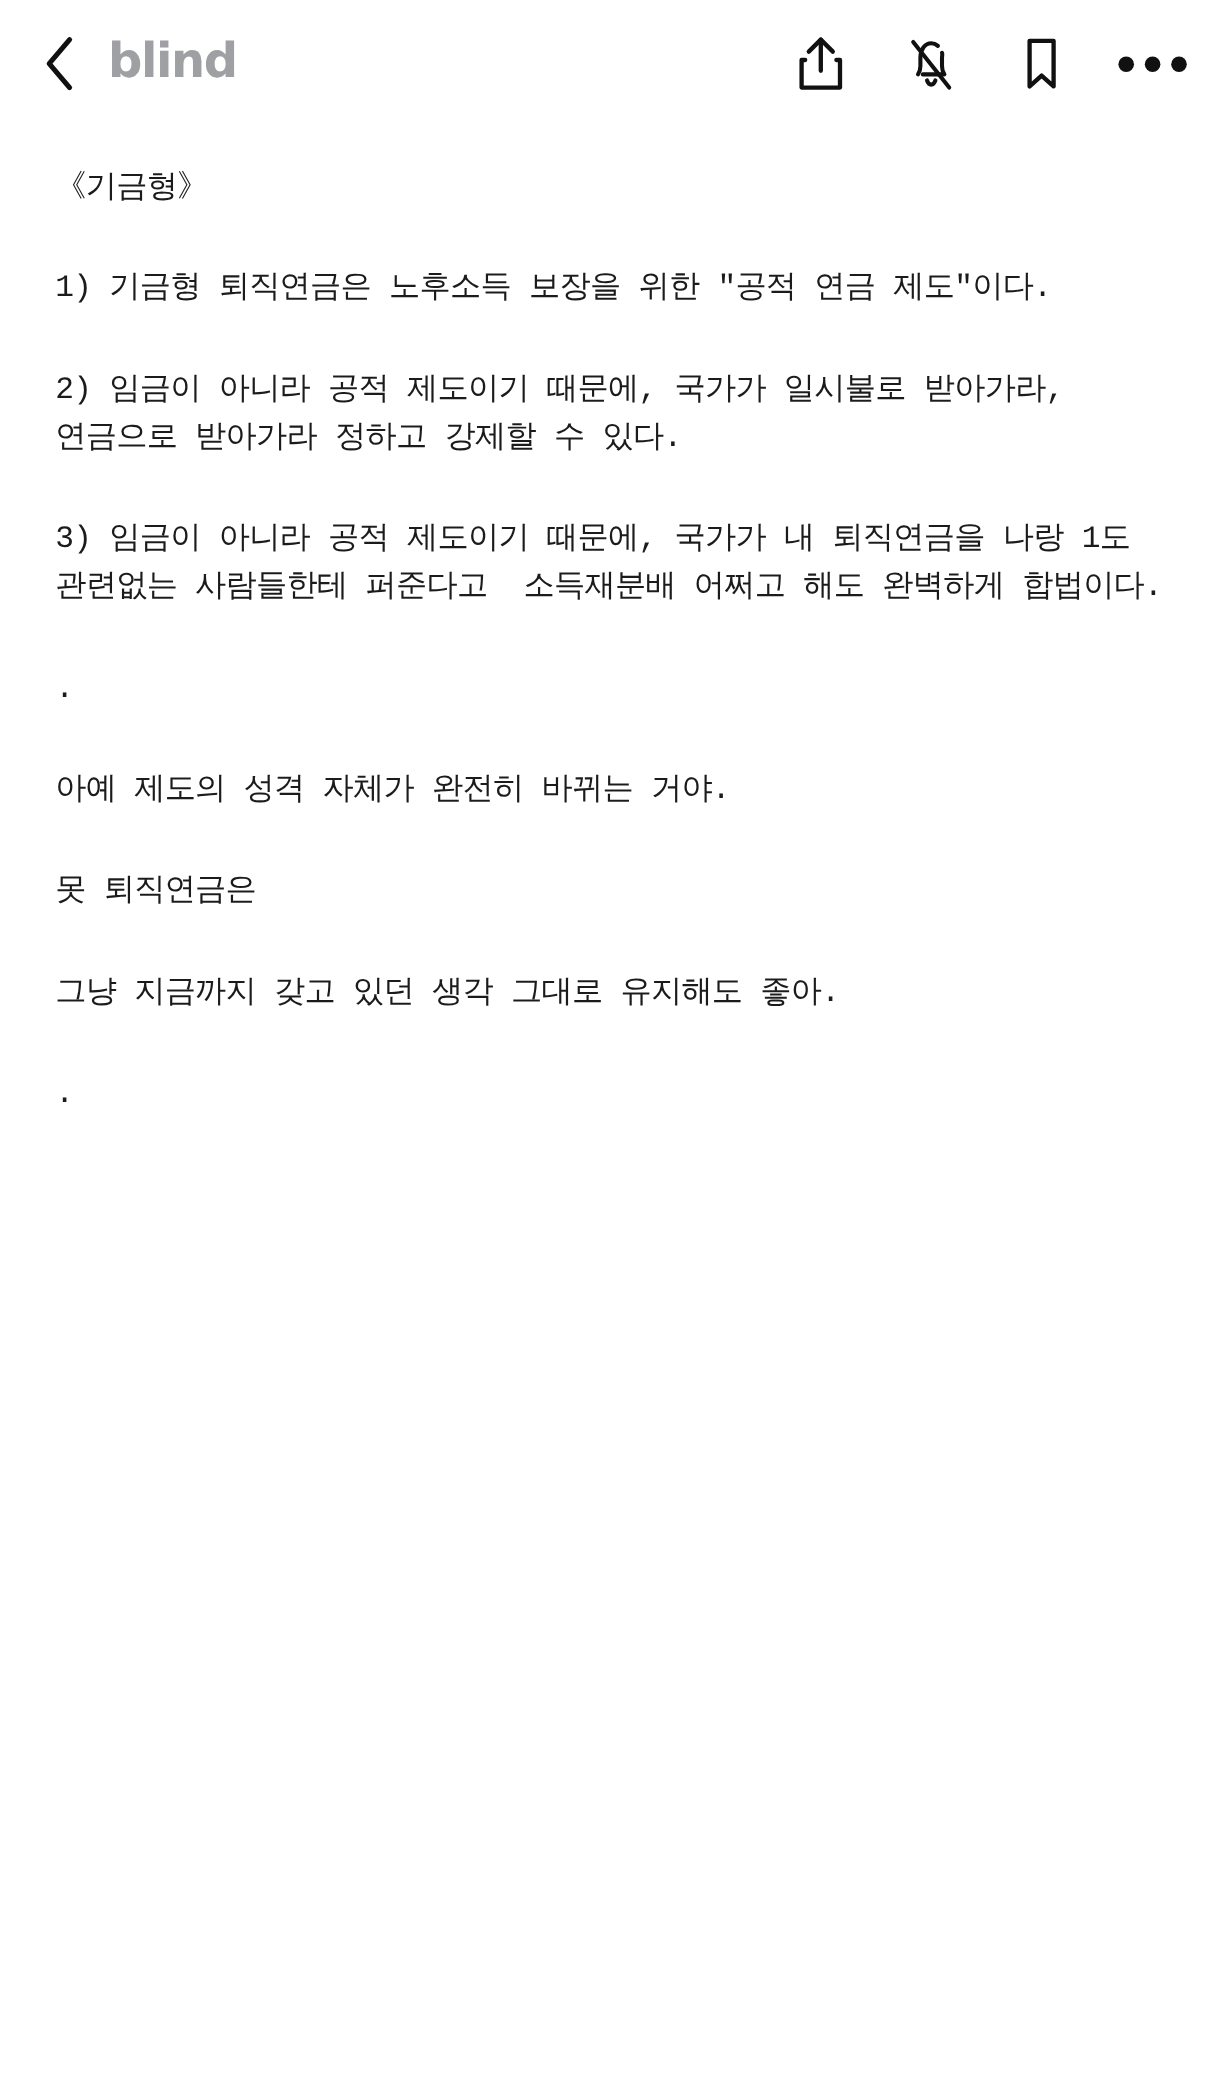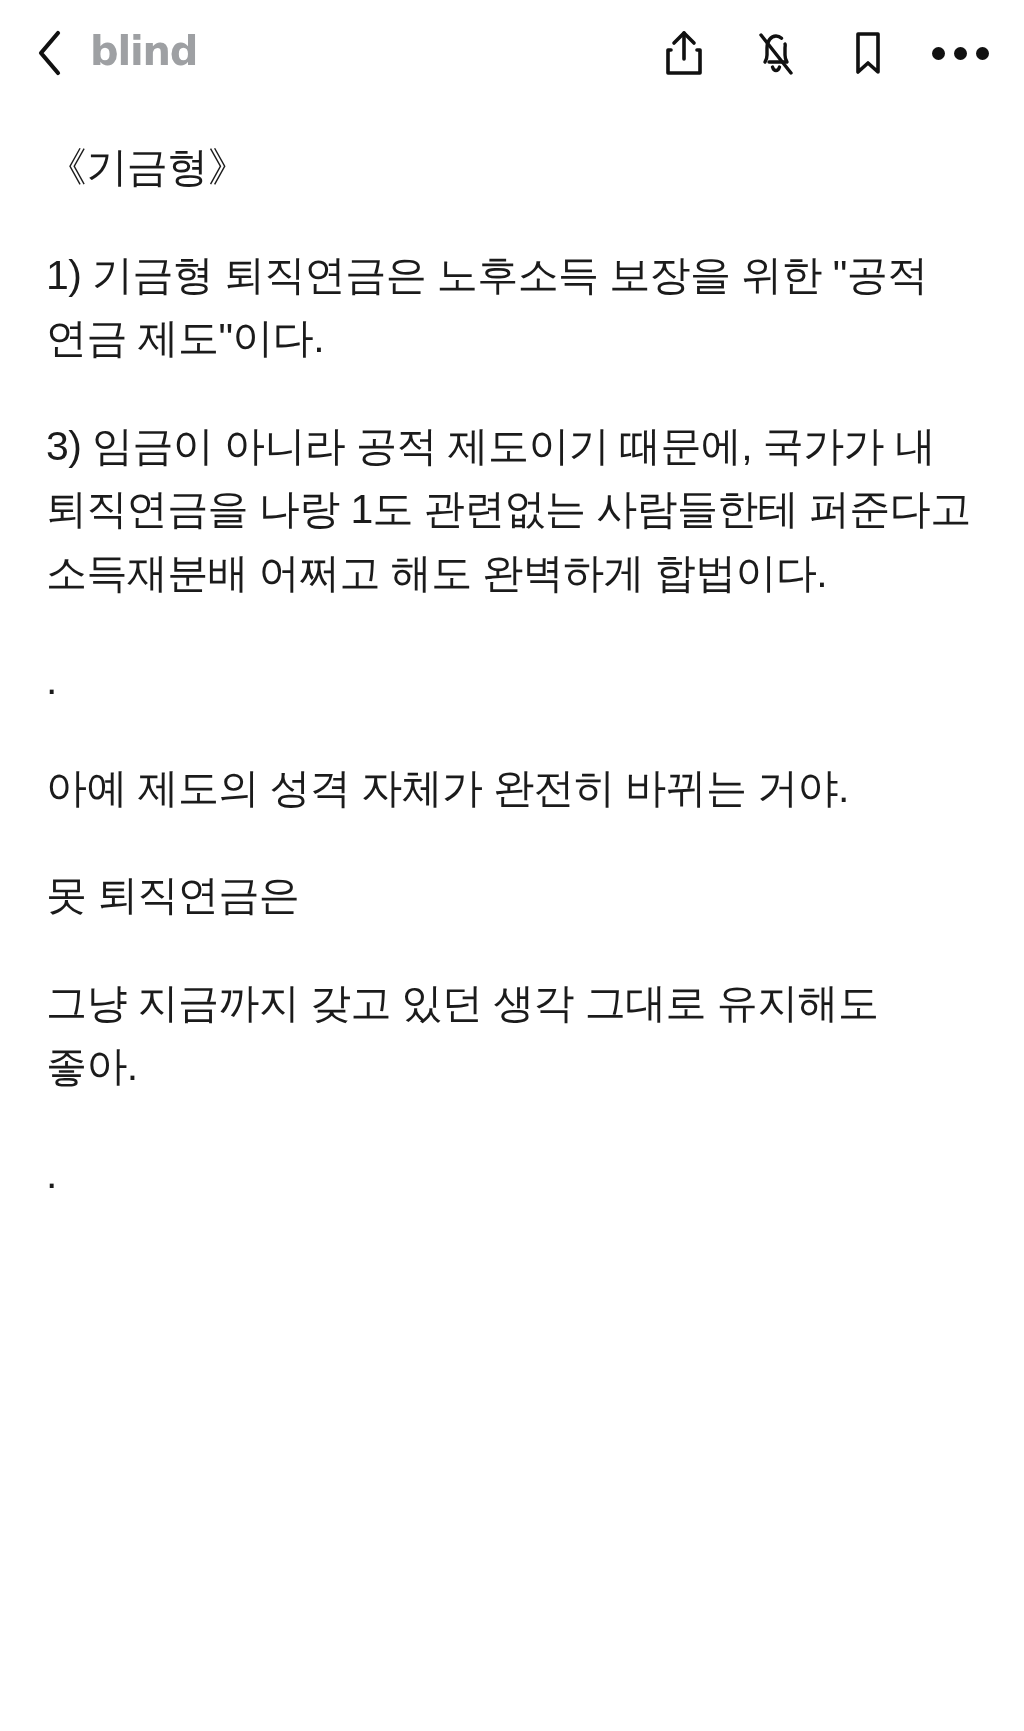--- a/index.html
+++ b/index.html
@@ -80,28 +80,28 @@
     border-radius: 50%;
     background: #111;
   }
 
   
   .post {
     padding: 30px 44px 60px 46px;
     box-sizing: border-box;
   }
   .para {
-    font-size: 41px;
+    font-size: 26px;
     line-height: 1.55;
     letter-spacing: -0.6px;
     color: #1b1b1b;
     margin: 0 0 44px 0;
     white-space: pre-wrap;
     word-break: keep-all;
-    font-family: Liberation Sans, sans-serif;
+    font-family: Liberation Mono, monospace;
   }
   .para.dot {
     margin-bottom: 44px;
   }
   .para:last-child { margin-bottom: 0; }
 </style>
 </head>
 <body>
 
 <div class="app">
@@ -150,20 +150,21 @@
             <span></span>
         </div>
       </div>
 
     </div>
   </div>
 
   <div class="post">
     <p class="para">《기금형》</p>
     <p class="para">1) 기금형 퇴직연금은 노후소득 보장을 위한 "공적 연금 제도"이다.</p>
+    <p class="para">2) 임금이 아니라 공적 제도이기 때문에, 국가가 일시불로 받아가라, 연금으로 받아가라 정하고 강제할 수 있다.</p>
     <p class="para">3) 임금이 아니라 공적 제도이기 때문에, 국가가 내 퇴직연금을 나랑 1도 관련없는 사람들한테 퍼준다고  소득재분배 어쩌고 해도 완벽하게 합법이다.</p>
     <p class="para dot">.</p>
     <p class="para">아예 제도의 성격 자체가 완전히 바뀌는 거야.</p>
     <p class="para">못 퇴직연금은</p>
     <p class="para">그냥 지금까지 갖고 있던 생각 그대로 유지해도 좋아.</p>
     <p class="para dot">.</p>
   </div>
 
 </div>
 

